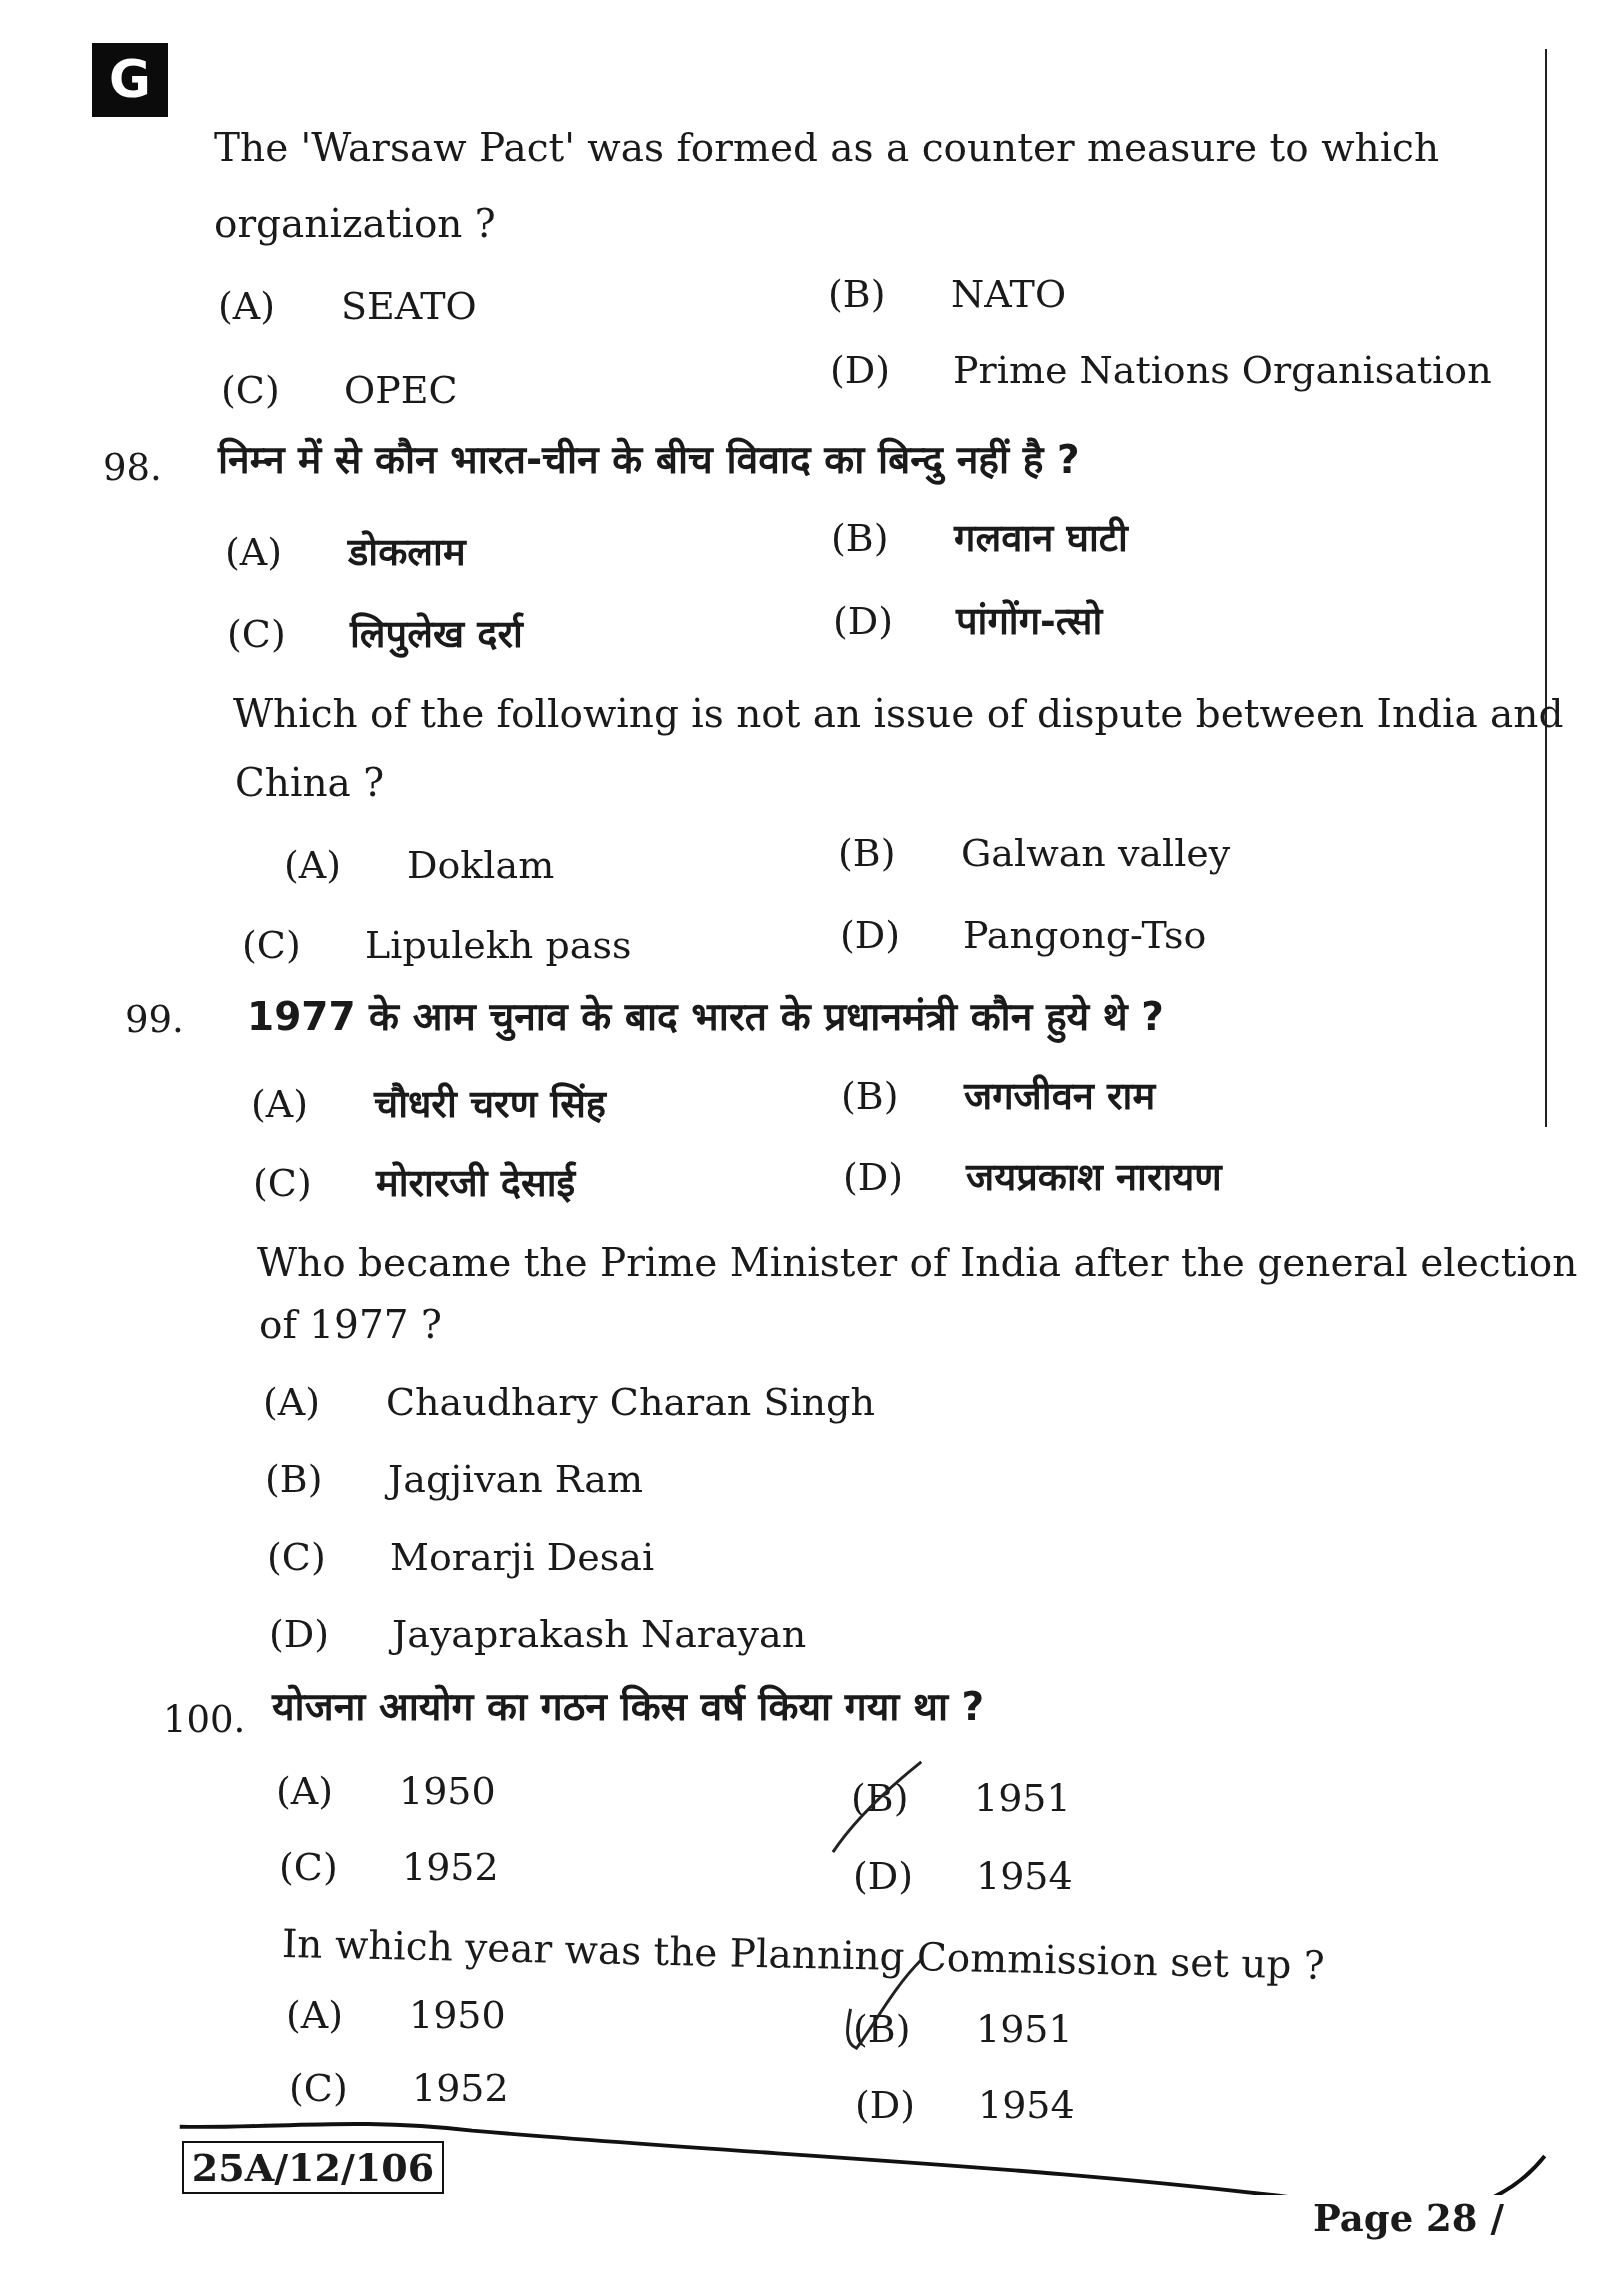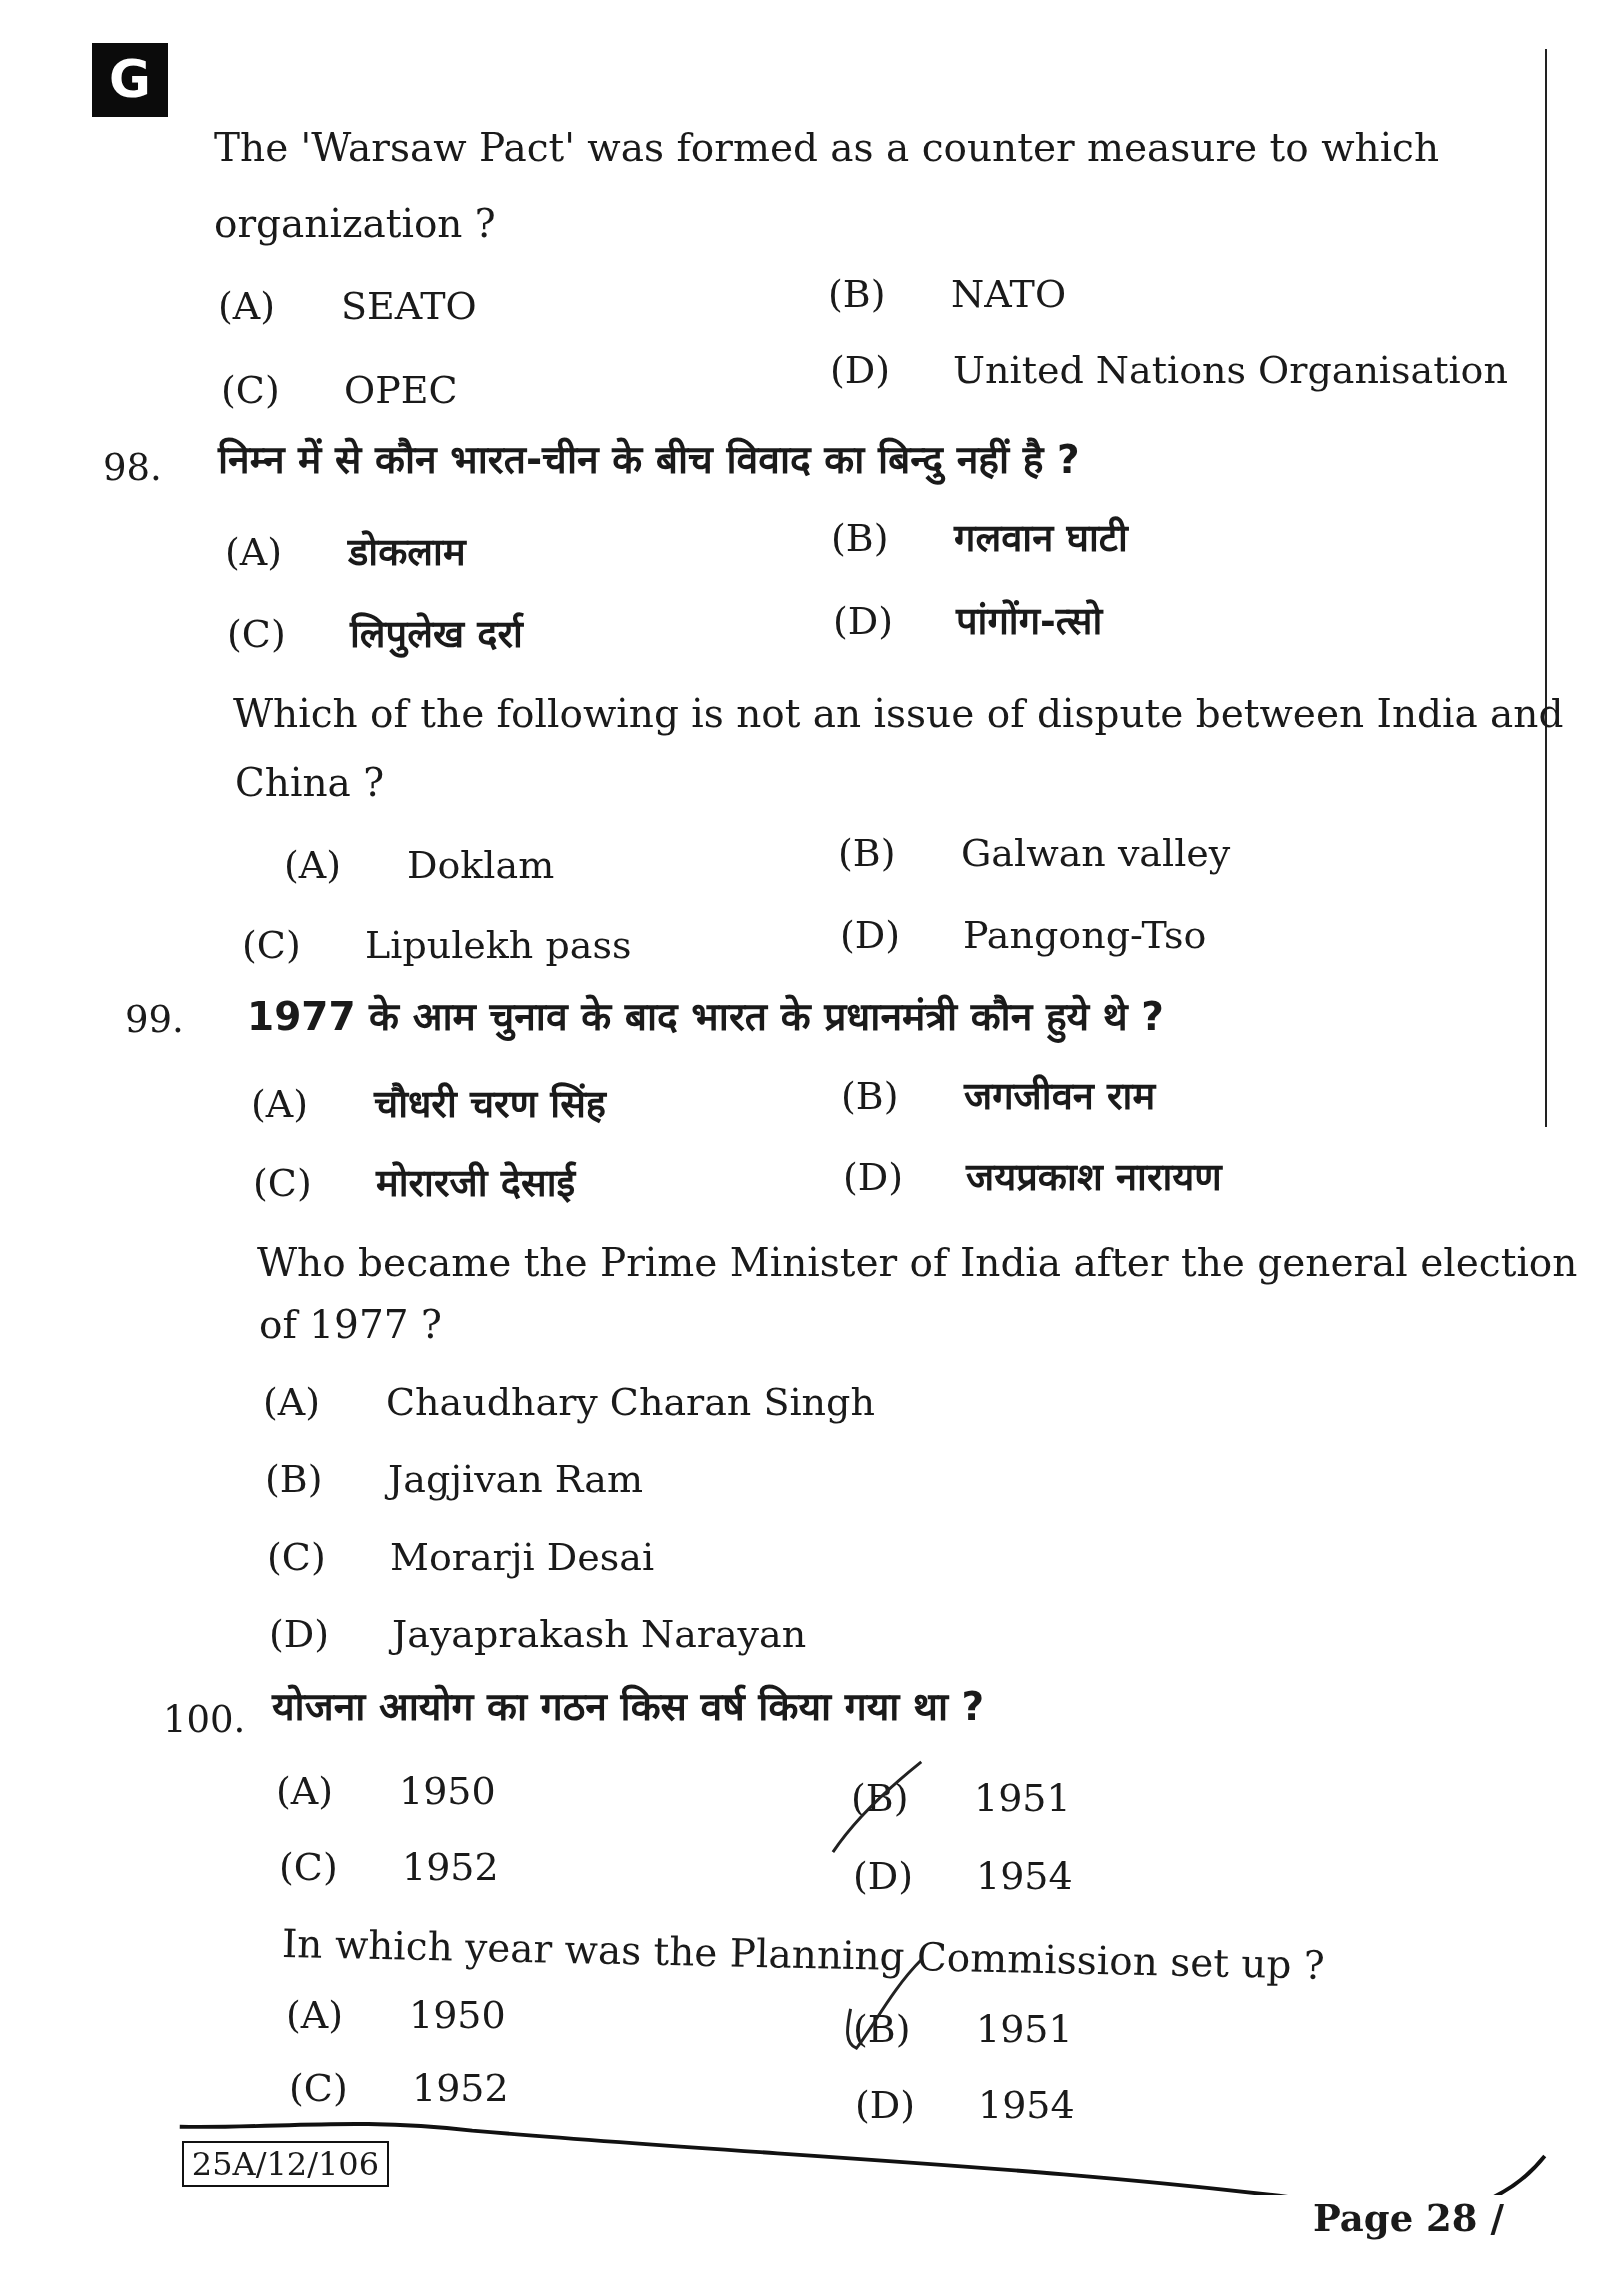--- a/index.html
+++ b/index.html
@@ -9,37 +9,37 @@
   .badge { position:absolute; left:92px; top:43px; width:76px; height:74px; background:#0b0b0b;
            color:#fff; font-family:"DejaVu Sans","Liberation Sans",sans-serif; font-weight:bold;
            font-size:51px; text-align:center; line-height:74px; }
   .q { font-size:39px; }
   .opt { font-size:38px; }
   .lbl { display:inline-block; width:123px; }
   .num { font-size:37px; }
   .hi { font-family:"DejaVu Sans","Liberation Sans",sans-serif; font-weight:bold; }
   .rule-right { position:absolute; left:1545px; top:49px; width:2px; height:1078px; background:#222; }
   .code-box { position:absolute; left:182px; top:2141px; border:2.9px solid #111; padding:2px 7.8px;
-              font-size:32px; font-family:"DejaVu Serif","Liberation Serif",serif; }
+              font-size:38px; font-family:"DejaVu Serif","Liberation Serif",serif;font-weight:bold; }
   .footer-line { position:absolute; left:176px; top:2117px; }
   .check { position:absolute; }
   .page-frag { position:absolute; left:1313px; top:2196px; font-size:37px; font-weight:bold; }
 </style>
 </head>
 <body>
 
 <div class="badge">G</div>
 <div class="rule-right"></div>
 
 <div class="abs q" style="left:214px;top:125px;">The 'Warsaw Pact' was formed as a counter measure to which</div>
 <div class="abs q" style="left:214px;top:201px;">organization ?</div>
 <div class="abs opt" style="left:218px;top:284px;"><span class="lbl">(A)</span><span>SEATO</span></div>
 <div class="abs opt" style="left:828px;top:272px;"><span class="lbl">(B)</span><span>NATO</span></div>
 <div class="abs opt" style="left:221px;top:368px;"><span class="lbl">(C)</span><span>OPEC</span></div>
-<div class="abs opt" style="left:830px;top:348px;"><span class="lbl">(D)</span><span>United Nations Organisation</span></div>
+<div class="abs opt" style="left:830px;top:348px;"><span class="lbl">(D)</span><span>Prime Nations Organisation</span></div>
 
 <div class="abs num" style="left:103px;top:446px;">98.</div>
 <div class="abs q hi" style="left:218px;top:431px;">निम्न में से कौन भारत-चीन के बीच विवाद का बिन्दु नहीं है ?</div>
 <div class="abs opt" style="left:225px;top:524px;"><span class="lbl">(A)</span><span class="hi">डोकलाम</span></div>
 <div class="abs opt" style="left:831px;top:510px;"><span class="lbl">(B)</span><span class="hi">गलवान घाटी</span></div>
 <div class="abs opt" style="left:227px;top:606px;"><span class="lbl">(C)</span><span class="hi">लिपुलेख दर्रा</span></div>
 <div class="abs opt" style="left:833px;top:593px;"><span class="lbl">(D)</span><span class="hi">पांगोंग-त्सो</span></div>
 
 <div class="abs q" style="left:233px;top:691px;">Which of the following is not an issue of dispute between India and</div>
 <div class="abs q" style="left:235px;top:760px;">China ?</div>

